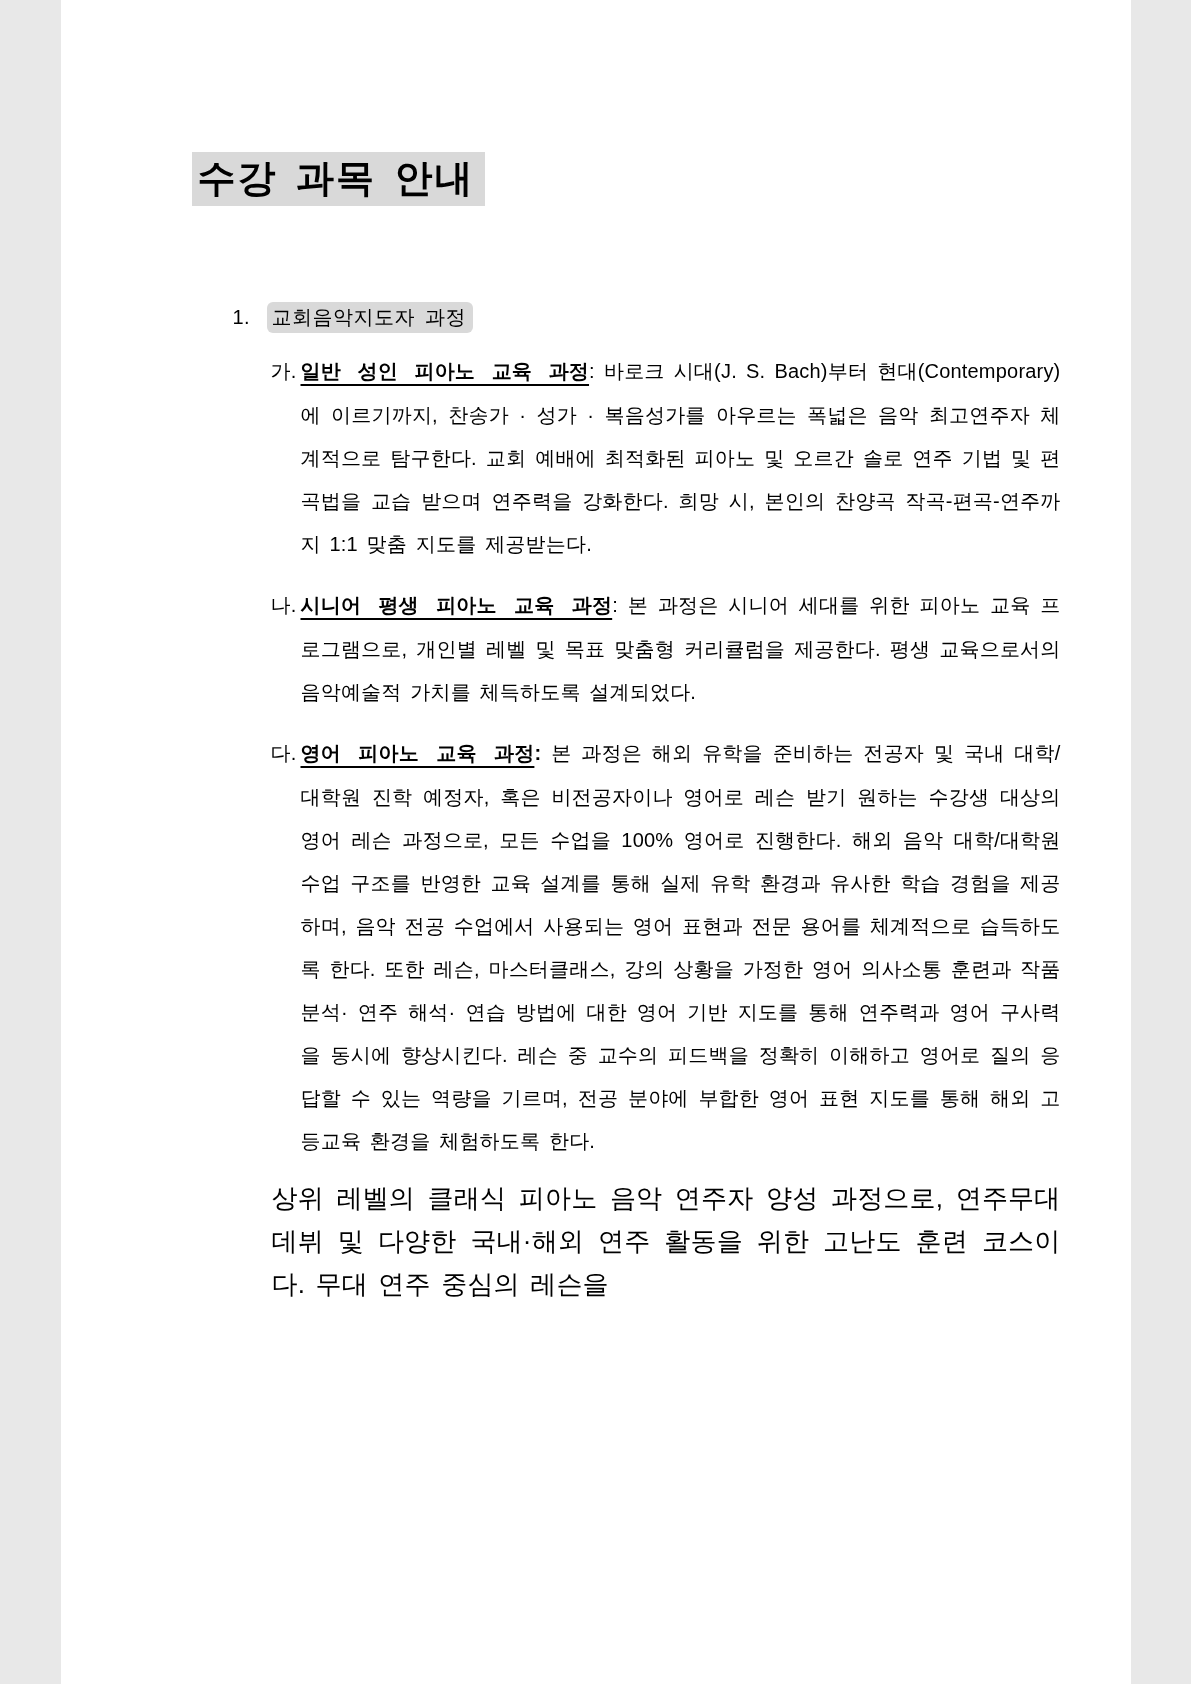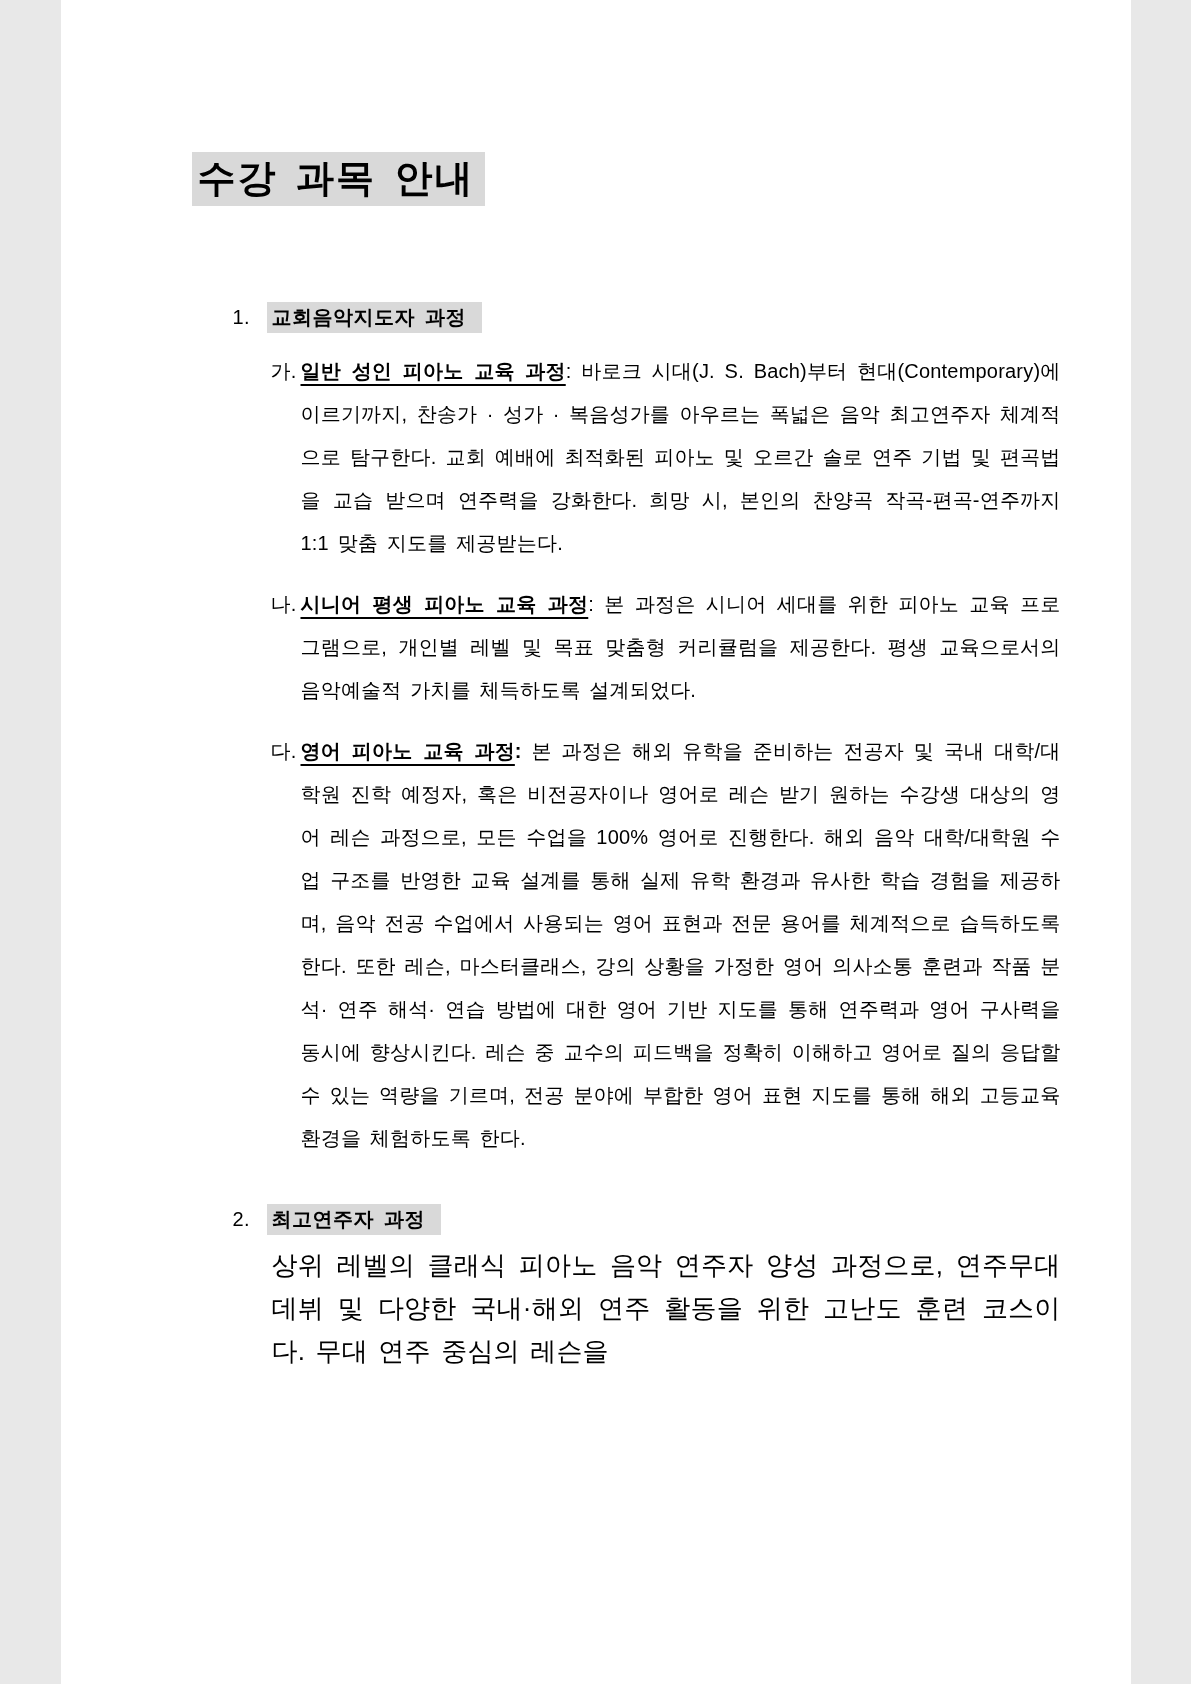--- a/index.html
+++ b/index.html
@@ -43,24 +43,25 @@
     letter-spacing: 0.5px;
   }
   .item-heading.first { margin-top: 100px; }
   .item-heading.second { margin-top: 44px; }
   .item-number {
     display: inline-block;
     width: 28px;
     font-weight: normal;
   }
   .item-title {
-    font-weight: bold;
+    font-weight: normal;
     background: #d9d9d9;
-    padding: 4px 16px 5px 5px;
+    padding: 4px 7px 5px 5px;
     word-spacing: 4px;
+    border-radius: 6px;
   }
   .sub-item {
     position: relative;
     margin: 18px 0 14px 79px;
     padding-left: 30px;
     width: 760px;
     box-sizing: content-box;
     font-size: 20px;
     line-height: 43px;
     text-align: justify;
@@ -72,20 +73,21 @@
     left: 0;
     top: 0;
     font-weight: normal;
   }
   .sub-heading {
     font-weight: bold;
     text-decoration: underline;
     text-decoration-thickness: 2px;
     text-underline-offset: 6px;
     word-spacing: 4px;
+    font-family: Liberation Mono, monospace;
   }
   .sub-colon { font-weight: normal; }
   .sub-colon.bold { font-weight: bold; }
   .body-paragraph {
     margin: 10px 0 0 80px;
     width: 789px;
     font-size: 26px;
     line-height: 43px;
     text-align: justify;
     word-spacing: 3px;
@@ -112,20 +114,16 @@
   </p>
 
   <p class="sub-item">
     <span class="sub-label">나.</span><span class="sub-heading">시니어 평생 피아노 교육 과정</span><span class="sub-colon">:</span><span class="sub-body"> 본 과정은 시니어 세대를 위한 피아노 교육 프로그램으로, 개인별 레벨 및 목표 맞춤형 커리큘럼을 제공한다. 평생 교육으로서의 음악예술적 가치를 체득하도록 설계되었다.</span>
   </p>
 
   <p class="sub-item">
     <span class="sub-label">다.</span><span class="sub-heading">영어 피아노 교육 과정</span><span class="sub-colon bold">:</span><span class="sub-body"> 본 과정은 해외 유학을 준비하는 전공자 및 국내 대학/대학원 진학 예정자, 혹은 비전공자이나 영어로 레슨 받기 원하는 수강생 대상의 영어 레슨 과정으로, 모든 수업을 100% 영어로 진행한다. 해외 음악 대학/대학원 수업 구조를 반영한 교육 설계를 통해 실제 유학 환경과 유사한 학습 경험을 제공하며, 음악 전공 수업에서 사용되는 영어 표현과 전문 용어를 체계적으로 습득하도록 한다. 또한 레슨, 마스터클래스, 강의 상황을 가정한 영어 의사소통 훈련과 작품 분석· 연주 해석· 연습 방법에 대한 영어 기반 지도를 통해 연주력과 영어 구사력을 동시에 향상시킨다. 레슨 중 교수의 피드백을 정확히 이해하고 영어로 질의 응답할 수 있는 역량을 기르며, 전공 분야에 부합한 영어 표현 지도를 통해 해외 고등교육 환경을 체험하도록 한다.</span>
   </p>
 
-  <div class="item-heading second">
-    <span class="item-number">2.</span>
-    <span class="item-title">최고연주자 과정</span>
-  </div>
 
   <p class="body-paragraph">상위 레벨의 클래식 피아노 음악 연주자 양성 과정으로, 연주무대 데뷔 및 다양한 국내·해외 연주 활동을 위한 고난도 훈련 코스이다. 무대 연주 중심의 레슨을</p>
 
 </div>
 
 </body></html>

